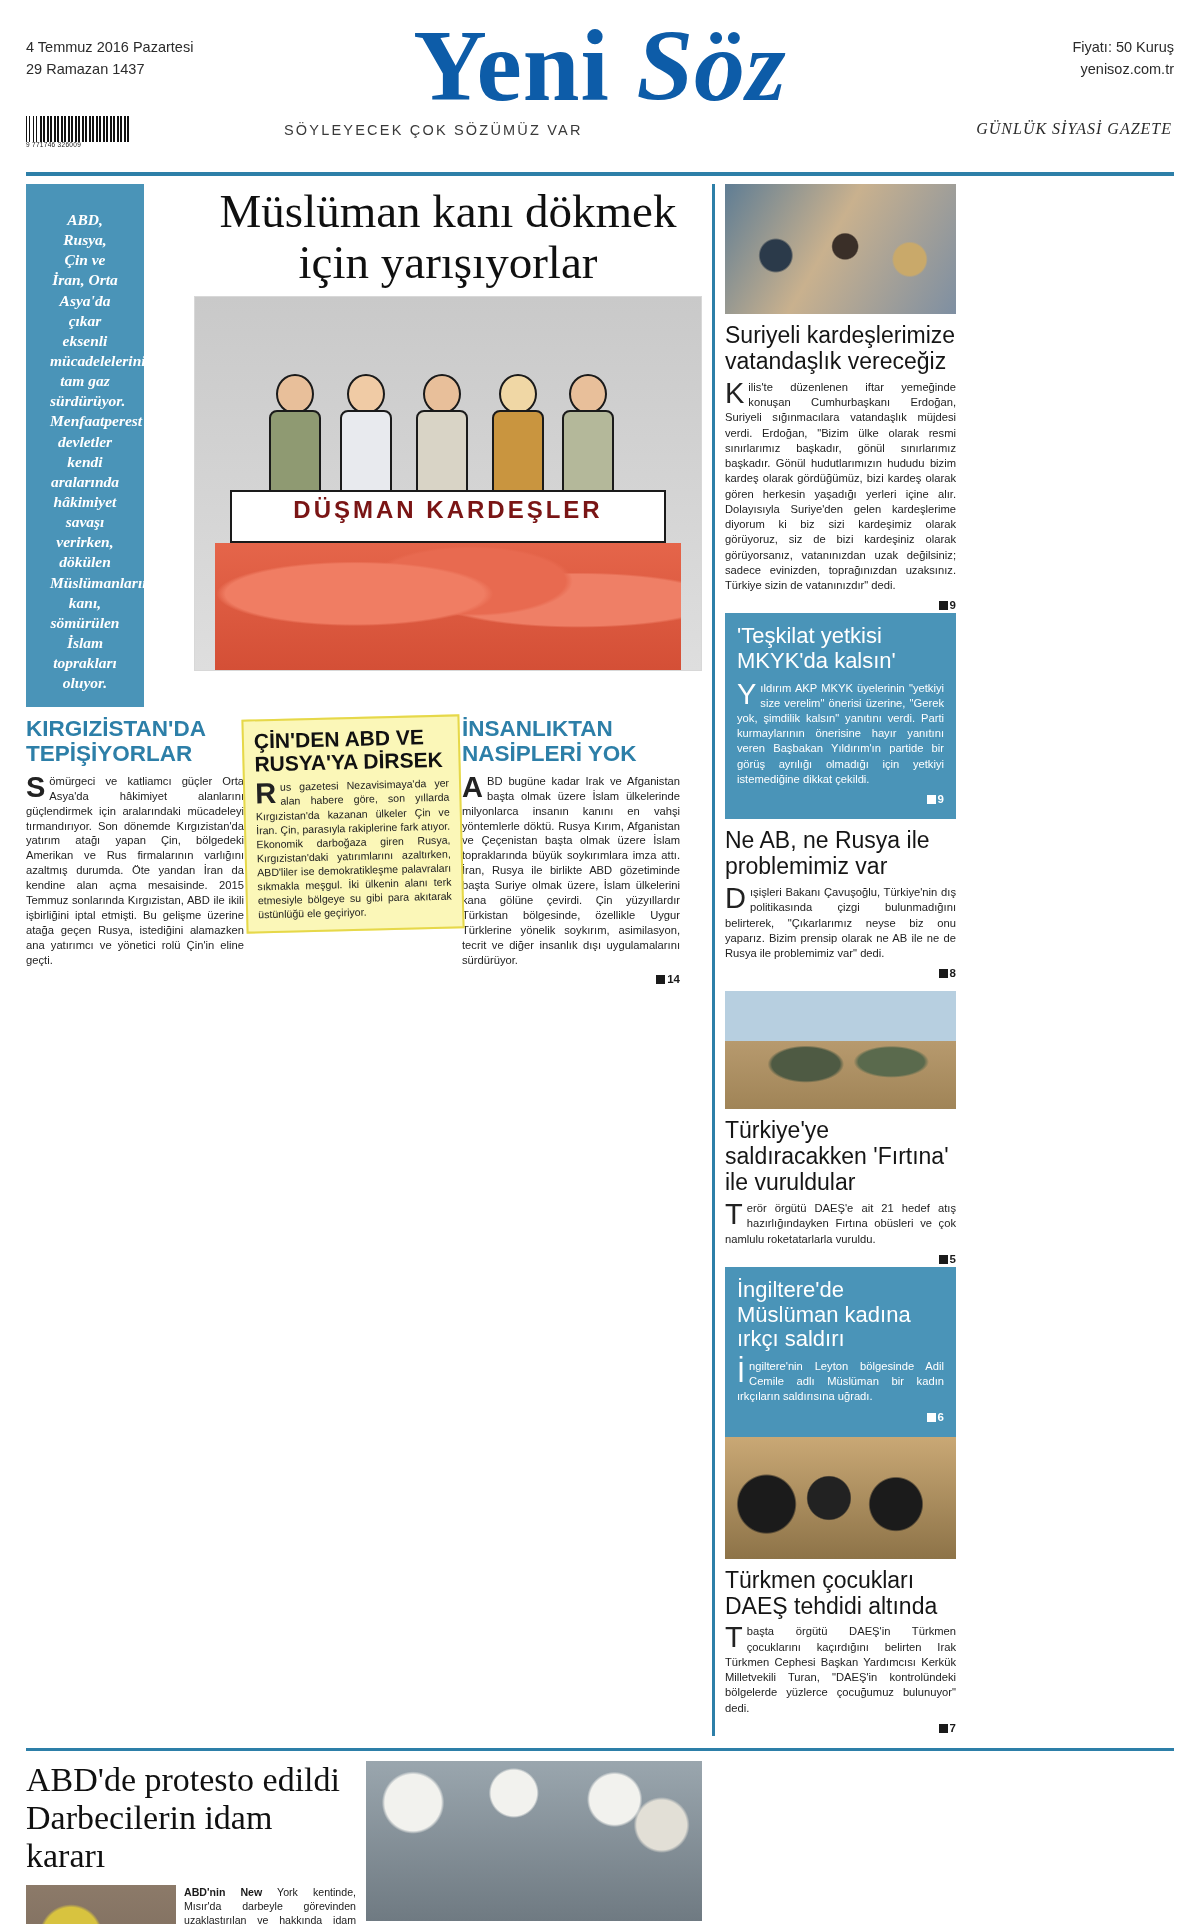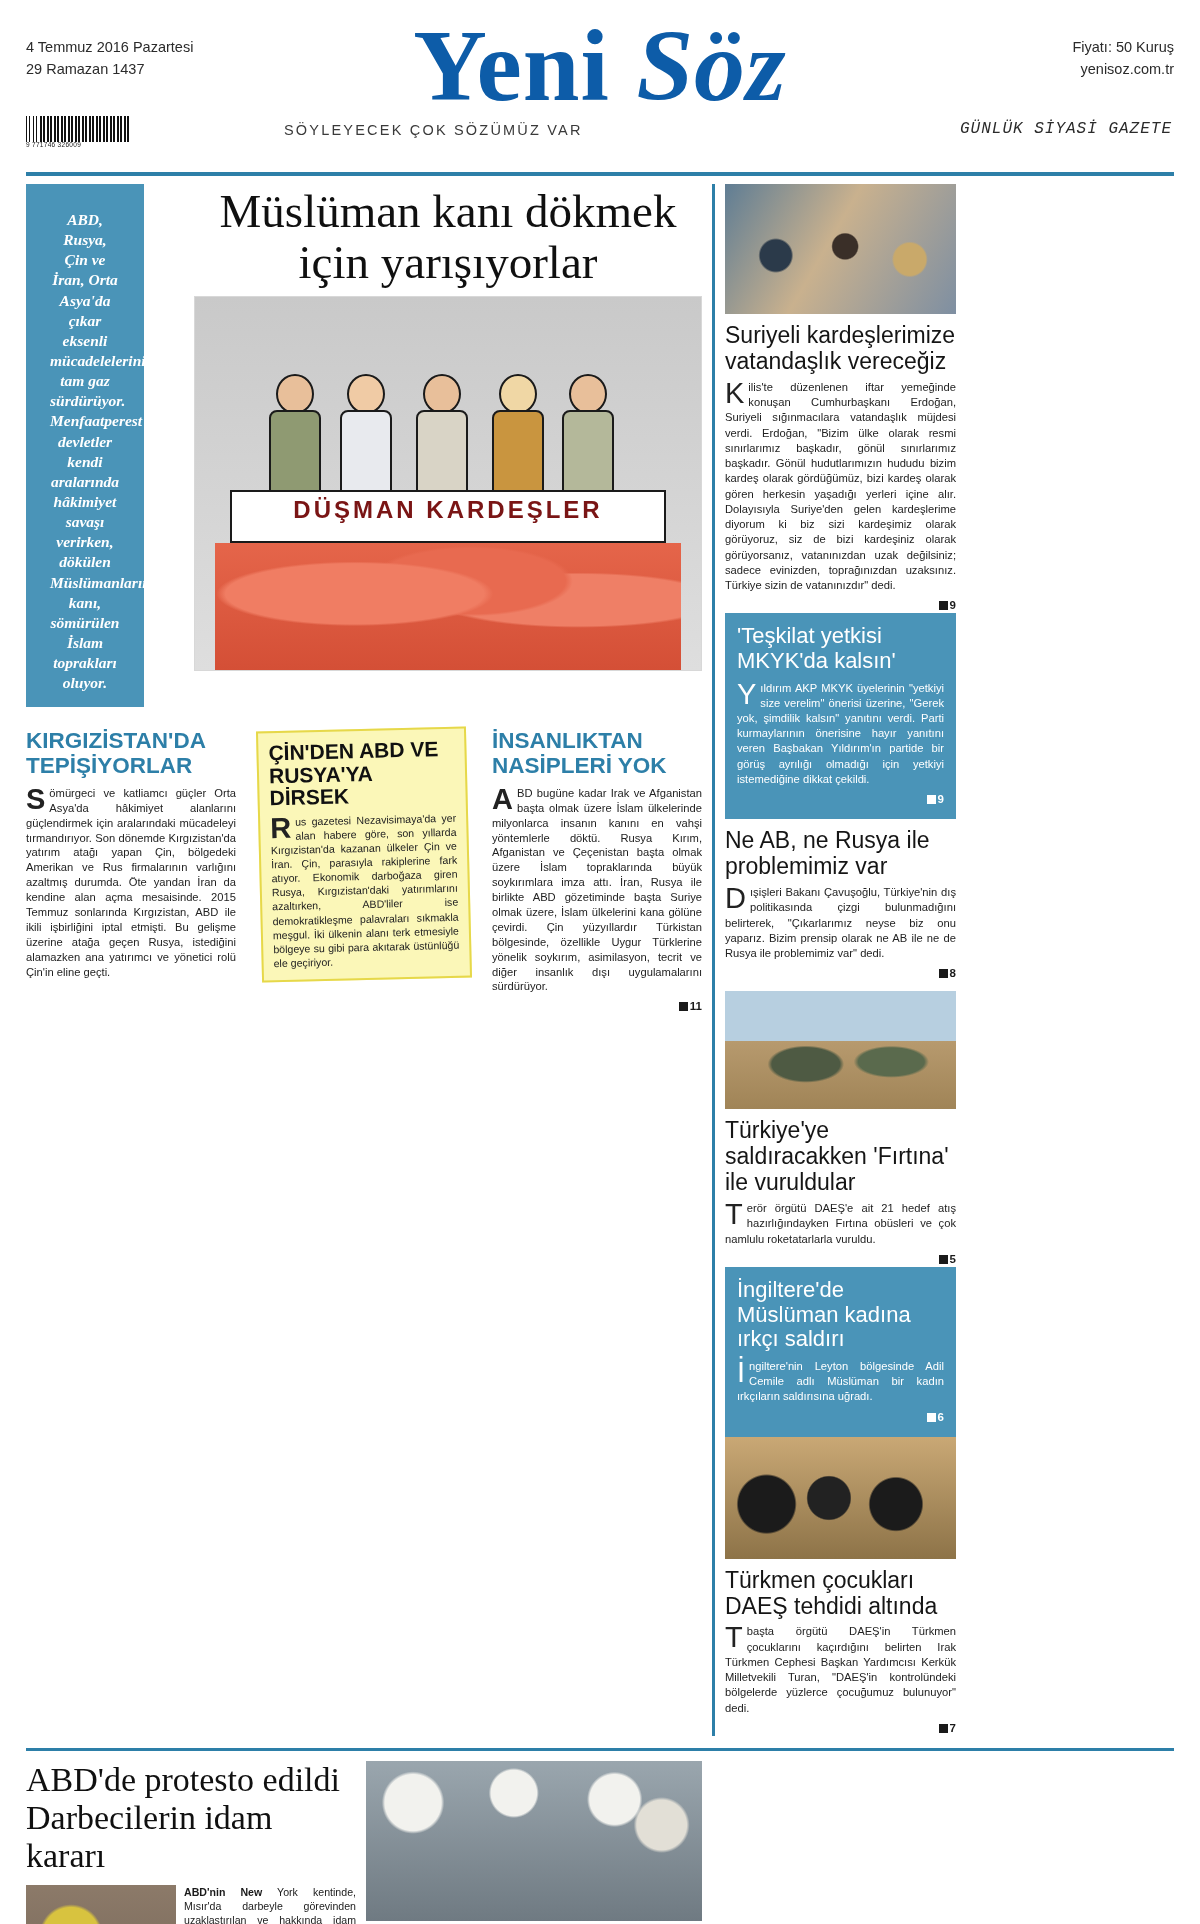--- a/index.html
+++ b/index.html
@@ -23,21 +23,21 @@
     font-size: 102px; font-weight: 700; color: #0d5ca8;
     letter-spacing: 1px; line-height: 1.02; display: inline-block;
   }
   .logo .sz { font-style: italic; }
   .tagline {
     position: absolute; left: 258px; top: 122px;
     font-size: 14.5px; letter-spacing: 2.2px; color: #3a3a3a; font-weight: 400;
   }
   .gazete {
     position: absolute; right: 2px; top: 120px;
-    font-family: Liberation Mono, monospace; font-style: italic;
+    font-family: Liberation Serif, serif; font-style: italic;
     font-size: 16px; letter-spacing: 1px; color: #2b2b2b;
   }
   .barcode { position: absolute; left: 0; top: 116px; width: 104px; height: 26px;
     background: repeating-linear-gradient(90deg,#111 0 1.5px,#fff 1.5px 3px,#111 3px 4.5px,#fff 4.5px 7px); }
   .barcode-num { position: absolute; left: 0; top: 141px; font-size: 6.5px; letter-spacing: .3px; color:#222;}
 
   .rule-top { border-top: 3px solid #2d7fa8; border-bottom:1px solid #2d7fa8; height:4px; margin-bottom: 8px;}
 
   
   .cols { display: flex; gap: 10px; }
@@ -64,21 +64,21 @@
   .c-pile { position:absolute; left:4%; right:4%; bottom:0; height: 34%;
     background: radial-gradient(ellipse at 30% 40%, #f07d63 0 28%, transparent 30%),
                 radial-gradient(ellipse at 55% 30%, #e86a50 0 26%, transparent 28%),
                 radial-gradient(ellipse at 78% 45%, #ef7f66 0 26%, transparent 28%),
                 linear-gradient(#e5654a,#d44f36); }
   .fig { position:absolute; bottom:42%; }
   .fig .head { width:38px;height:40px;border-radius:50%;border:2px solid #1a1a1a; }
   .fig .body { width:52px;height:88px;border:2px solid #1a1a1a;border-radius:8px 8px 2px 2px;margin-left:-7px;margin-top:-4px; }
 
   
-  .trio { display: flex; gap: 23px; margin-top: 22px; }
+  .trio { display: flex; gap: 0; margin-top: 10px; }
   .trio .col { width: 218px; }
   .trio-hl { color:#2d7fa8; font-size: 22.5px; font-weight: 700; line-height: 1.1; margin-bottom: 7px; }
   .body-txt { font-size: 11.2px; line-height: 1.33; text-align: justify; color:#222; }
   .body-txt .dc { float:left; font-size: 29px; line-height: .82; font-weight:700; padding: 2px 4px 0 0; }
   .pagebox { display:inline-block; width:9px;height:9px;background:#1a1a1a; vertical-align:-1px; margin-right:2px;}
   .pageno { font-weight:700; font-size:11.5px; }
   .pgline { text-align: right; margin-top: 2px; }
 
   .yellownote {
     background: #fbf7b8; border: 2px solid #e6d84a; padding: 9px 10px 10px;
@@ -199,21 +199,21 @@
               <span class="dc">R</span><span>us gazetesi Nezavisimaya'da yer alan habere göre, son yıllarda Kırgızistan'da kazanan ülkeler Çin ve İran. Çin, parasıyla rakiplerine fark atıyor. Ekonomik darboğaza giren Rusya, Kırgızistan'daki yatırımlarını azaltırken, ABD'liler ise demokratikleşme palavraları sıkmakla meşgul. İki ülkenin alanı terk etmesiyle bölgeye su gibi para akıtarak üstünlüğü ele geçiriyor.</span>
             </div>
           </div>
         </div>
 
         <div class="col">
           <div class="trio-hl">İNSANLIKTAN NASİPLERİ YOK</div>
           <div class="body-txt">
             <span class="dc">A</span><span>BD bugüne kadar Irak ve Afganistan başta olmak üzere İslam ülkelerinde milyonlarca insanın kanını en vahşi yöntemlerle döktü. Rusya Kırım, Afganistan ve Çeçenistan başta olmak üzere İslam topraklarında büyük soykırımlara imza attı. İran, Rusya ile birlikte ABD gözetiminde başta Suriye olmak üzere, İslam ülkelerini kana gölüne çevirdi. Çin yüzyıllardır Türkistan bölgesinde, özellikle Uygur Türklerine yönelik soykırım, asimilasyon, tecrit ve diğer insanlık dışı uygulamalarını sürdürüyor.</span>
           </div>
-          <div class="pgline"><span class="pagebox"></span><span class="pageno">11</span></div>
+          <div class="pgline"><span class="pagebox"></span><span class="pageno">14</span></div>
         </div>
 
       </div>
     </div>
 
     <div class="rightzone vrule" style="padding-left:10px">
 
       <div class="rr-photo">
         <div class="ph-ov" style="background:linear-gradient(120deg,#5f7d94 0%,#c9b18e 45%,#7e8fa2 100%)"></div>
         <div class="ph-ov" style="background:radial-gradient(circle at 22% 55%,#2b3a4a 0 8%,transparent 9%),radial-gradient(circle at 52% 48%,#3a2f28 0 9%,transparent 10%),radial-gradient(circle at 80% 58%,#c9a96a 0 8%,transparent 9%)"></div>

